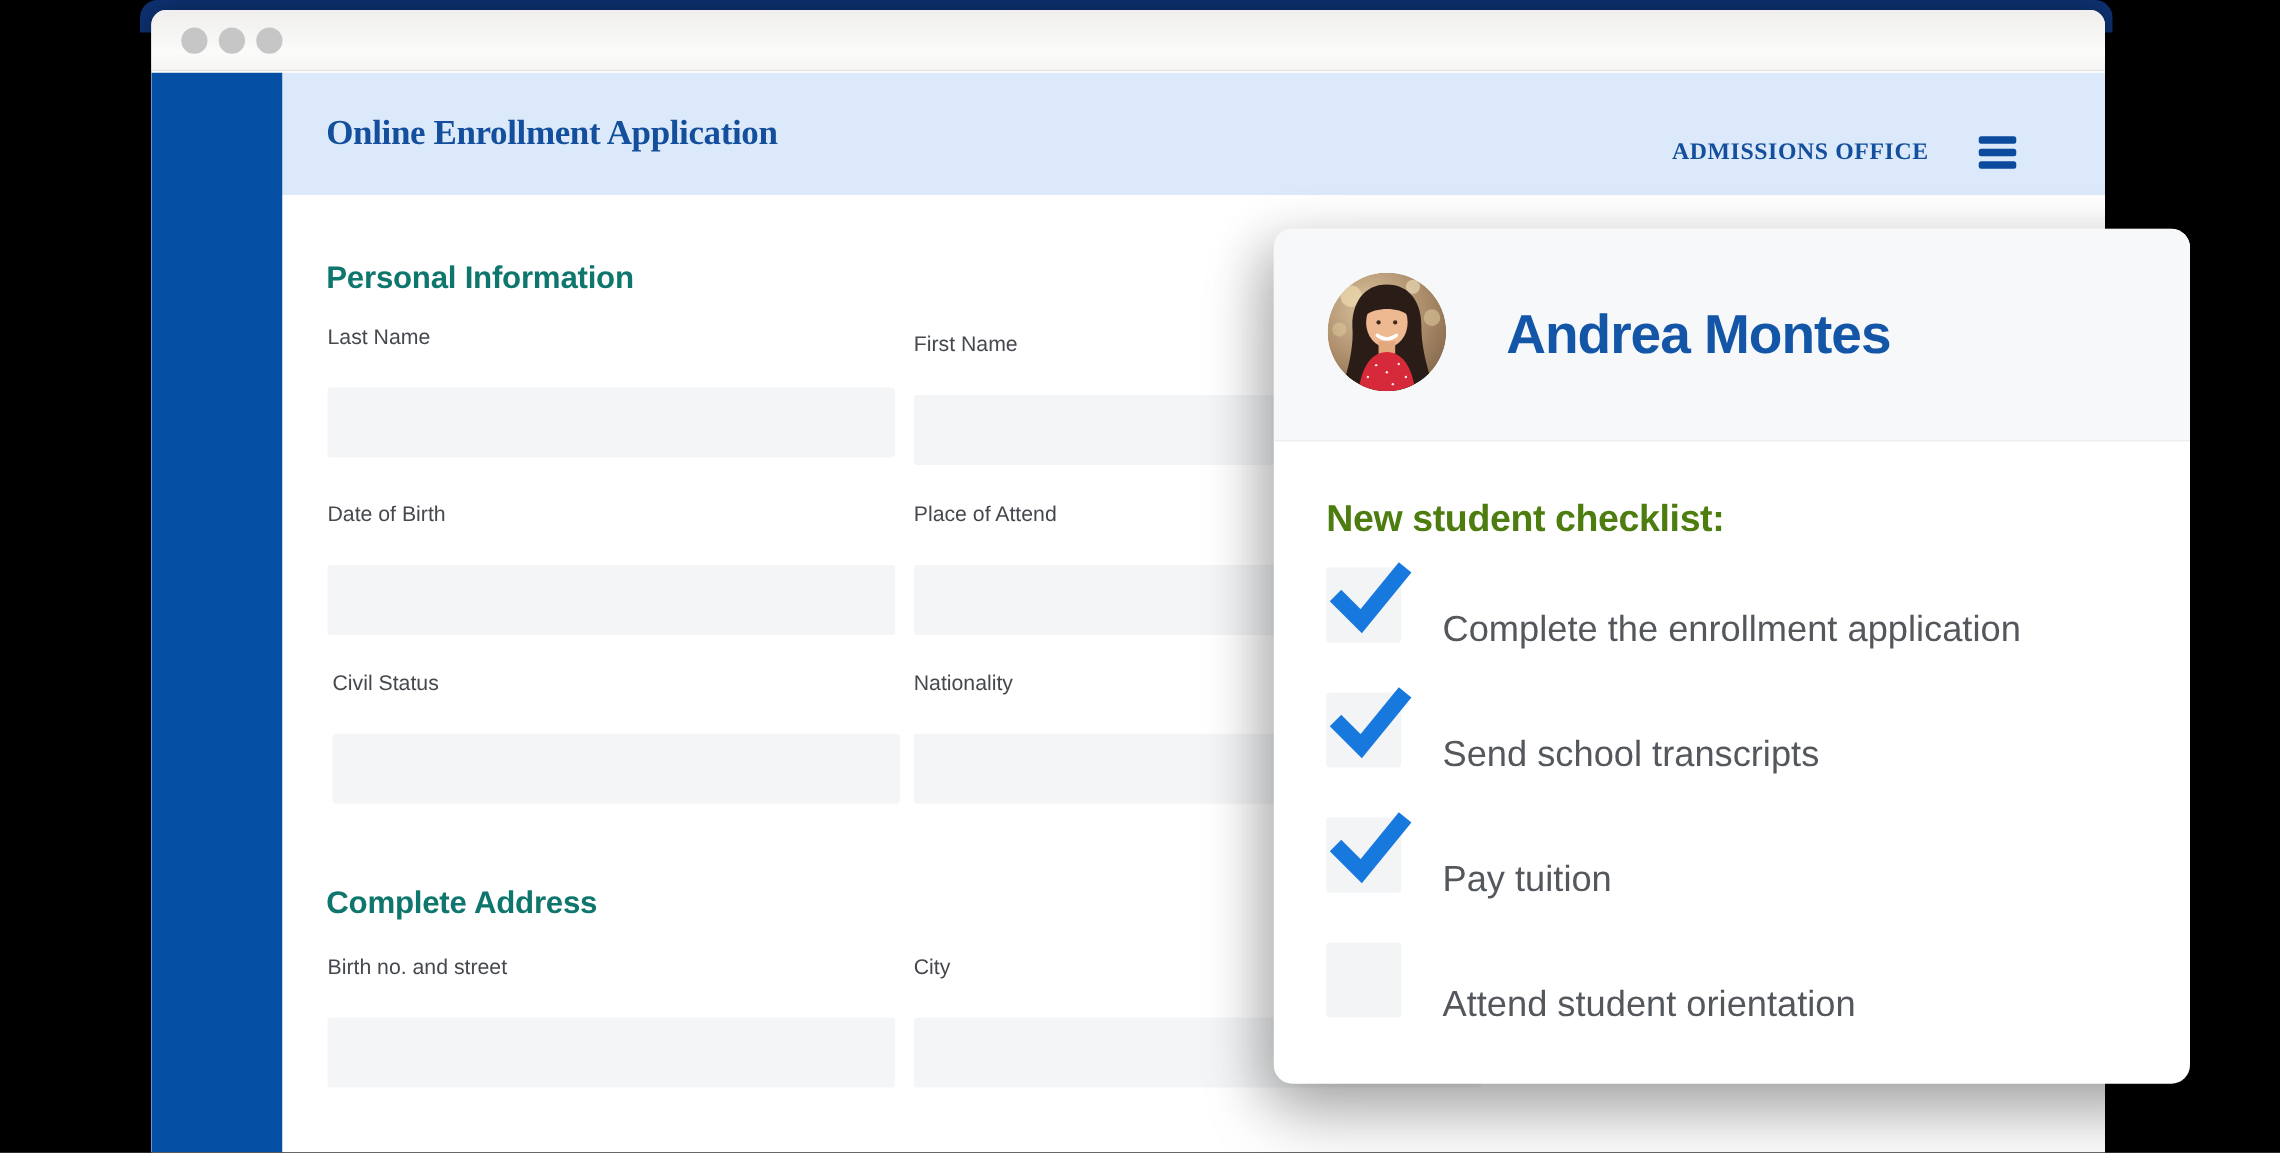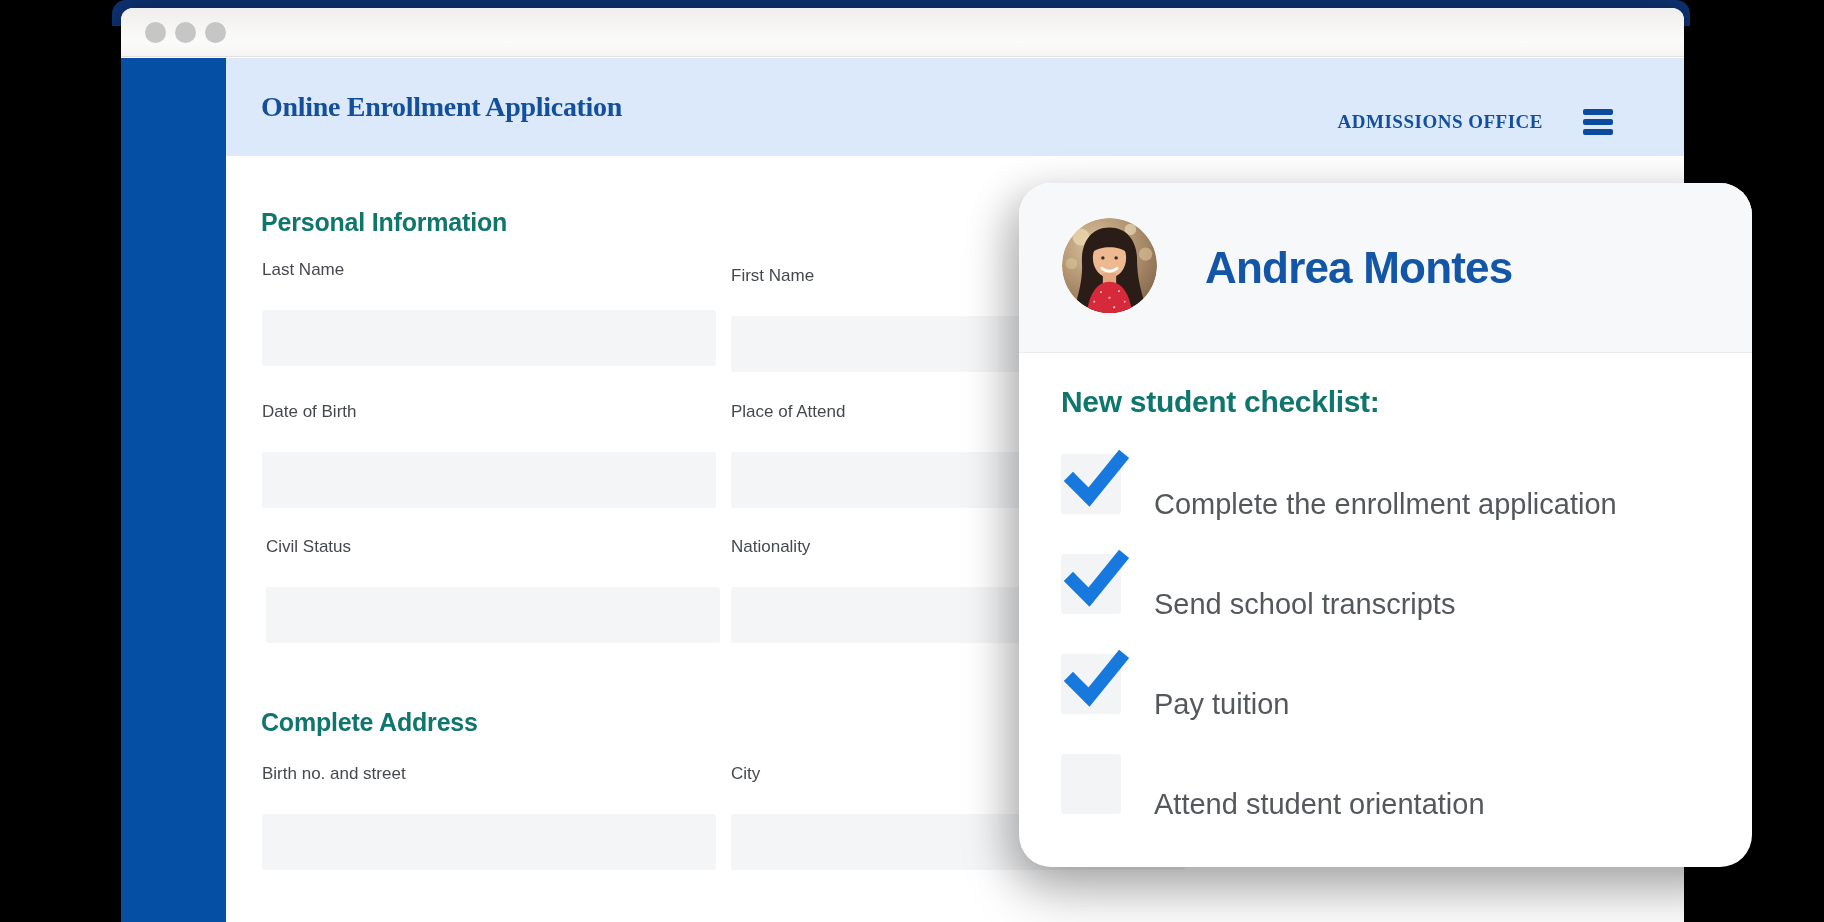--- a/index.html
+++ b/index.html
@@ -48,37 +48,37 @@
   .field{position:absolute;width:454px;}
   .field label{display:block;font-size:17px;color:#45494e;}
   .field input{
     display:block;margin-top:30px;width:454px;height:56px;border:none;outline:none;
     background:#f3f5f7;border-radius:3px;box-sizing:border-box;padding:0 14px;
     font-size:18px;color:#45494e;font-family:inherit;
   }
   
   .card{
     position:absolute;left:1019px;top:183px;width:733px;height:684px;
-    background:#fff;border-radius:32px;z-index:5;
+    background:#fff;border-radius:15px;z-index:5;
     box-shadow:-14px 10px 38px rgba(0,0,0,.14),0 24px 55px rgba(0,0,0,.28);
     overflow:hidden;
   }
   .card-header{
     position:absolute;left:0;top:0;right:0;height:169px;background:#f7f8f9;
     border-bottom:1px solid #ebedef;
   }
   .avatar{
     position:absolute;left:43px;top:35px;width:95px;height:95px;border-radius:50%;overflow:hidden;
   }
   .card-name{
     position:absolute;left:186px;top:50%;transform:translateY(-50%);
     font-size:44px;font-weight:bold;color:#1355a6;letter-spacing:-.8px;white-space:nowrap;
   }
   .checklist-title{
-    position:absolute;left:42px;top:202px;font-size:30px;font-weight:bold;color:#0f766e;letter-spacing:-.3px;
+    position:absolute;left:42px;top:216px;font-size:30px;font-weight:bold;color:#4d7c0f;letter-spacing:-.3px;
   }
   .checklist-row{position:absolute;left:42px;height:60px;display:flex;align-items:center;}
   .checkbox{position:relative;width:60px;height:60px;background:#f2f4f6;border-radius:3px;flex:none;cursor:pointer;}
   .check-icon{position:absolute;left:2px;top:-9px;width:66px;height:66px;overflow:visible;}
   .checklist-label{margin-left:33px;font-size:29px;color:#54585d;white-space:nowrap;margin-top:40px;}
 </style>
 </head>
 <body>
 
 <div class="stage">

